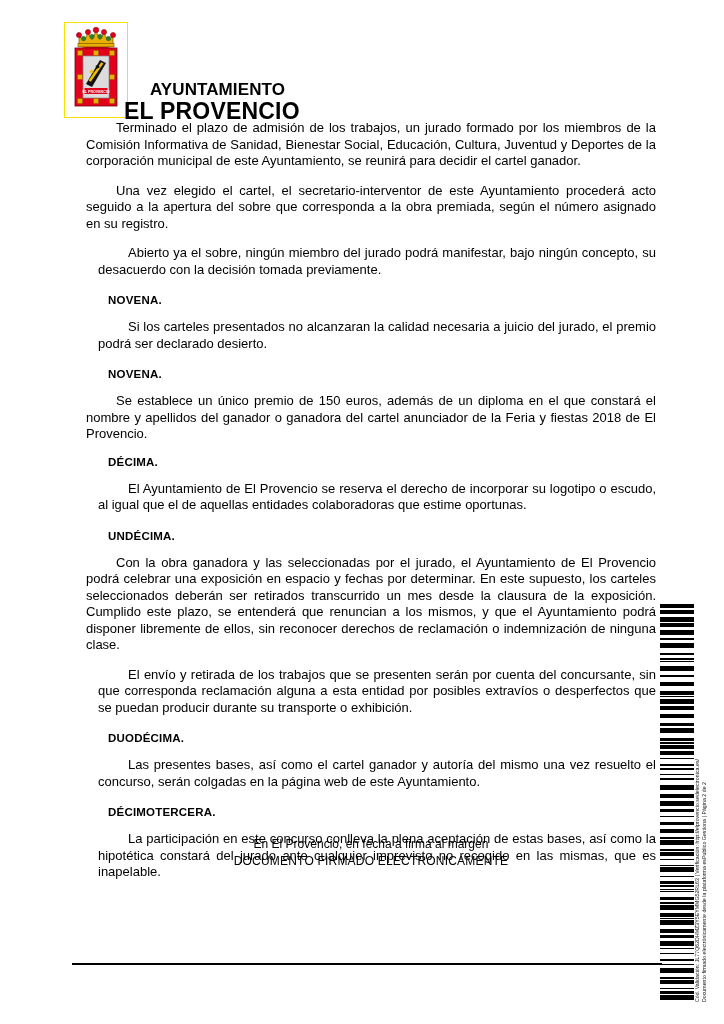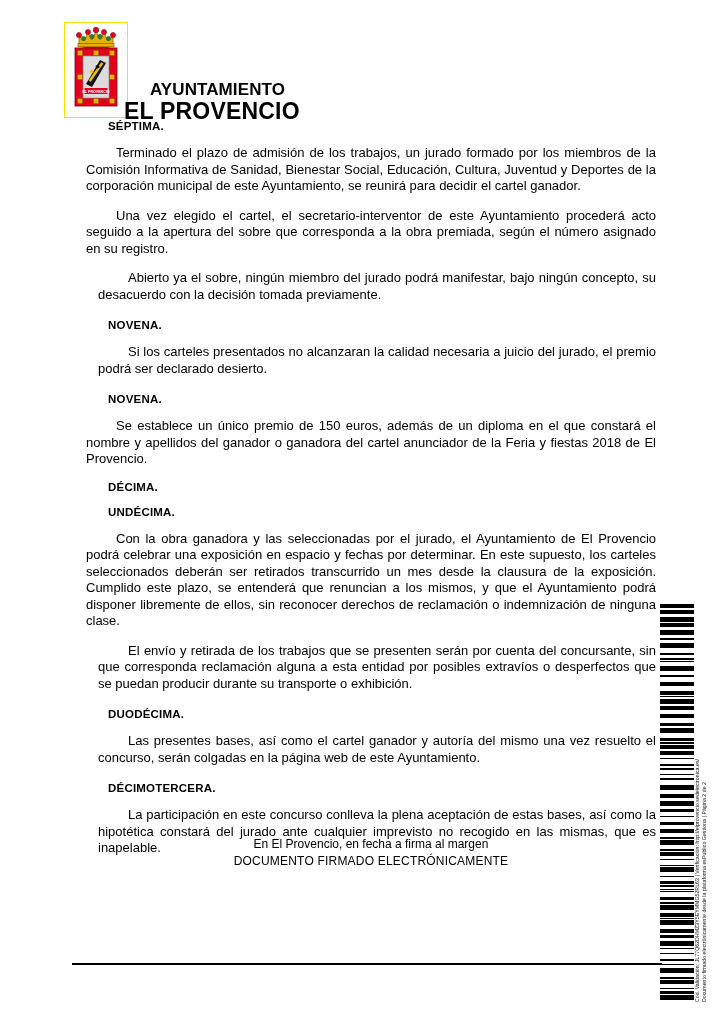--- a/index.html
+++ b/index.html
@@ -220,32 +220,32 @@
         <rect x="14.5" y="62" width="23" height="6" fill="#e2001a"></rect>
         <text x="26" y="66.6" font-family="Liberation Sans, sans-serif" font-size="3.6" fill="#ffffff" text-anchor="middle" font-weight="bold">EL PROVENCIO</text>
       </svg>
     </div>
     <div class="lh-line1">AYUNTAMIENTO</div>
     <div class="lh-line2">EL PROVENCIO</div>
   </div>
 
   <div class="doc-body">
 
-    <div class="clause-title">SÉPTIMA.</div>
     <p class="para">Terminado el plazo de admisión de los trabajos, un jurado formado por los miembros de la Comisión Informativa de Sanidad, Bienestar Social, Educación, Cultura, Juventud y Deportes de la corporación municipal de este Ayuntamiento, se reunirá para decidir el cartel ganador.</p>
     <p class="para">Una vez elegido el cartel, el secretario-interventor de este Ayuntamiento procederá acto seguido a la apertura del sobre que corresponda a la obra premiada, según el número asignado en su registro.</p>
     <p class="para last">Abierto ya el sobre, ningún miembro del jurado podrá manifestar, bajo ningún concepto, su desacuerdo con la decisión tomada previamente.</p>
 
     <div class="clause-title">NOVENA.</div>
     <p class="para last">Si los carteles presentados no alcanzaran la calidad necesaria a juicio del jurado, el premio podrá ser declarado desierto.</p>
 
     <div class="clause-title">NOVENA.</div>
     <p class="para">Se establece un único premio de 150 euros, además de un diploma en el que constará el nombre y apellidos del ganador o ganadora del cartel anunciador de la Feria y fiestas 2018 de El Provencio.</p>
 
     <div class="clause-title">DÉCIMA.</div>
+    <p class="para last">El Ayuntamiento de El Provencio se reserva el derecho de incorporar su logotipo o escudo, al igual que el de aquellas entidades colaboradoras que estime oportunas.</p>
 
     <div class="clause-title">UNDÉCIMA.</div>
     <p class="para">Con la obra ganadora y las seleccionadas por el jurado, el Ayuntamiento de El Provencio podrá celebrar una exposición en espacio y fechas por determinar. En este supuesto, los carteles seleccionados deberán ser retirados transcurrido un mes desde la clausura de la exposición. Cumplido este plazo, se entenderá que renuncian a los mismos, y que el Ayuntamiento podrá disponer libremente de ellos, sin reconocer derechos de reclamación o indemnización de ninguna clase.</p>
     <p class="para last">El envío y retirada de los trabajos que se presenten serán por cuenta del concursante, sin que corresponda reclamación alguna a esta entidad por posibles extravíos o desperfectos que se puedan producir durante su transporte o exhibición.</p>
 
     <div class="clause-title">DUODÉCIMA.</div>
     <p class="para last">Las presentes bases, así como el cartel ganador y autoría del mismo una vez resuelto el concurso, serán colgadas en la página web de este Ayuntamiento.</p>
 
     <div class="clause-title">DÉCIMOTERCERA.</div>
     <p class="para last">La participación en este concurso conlleva la plena aceptación de estas bases, así como la hipotética constará del jurado ante cualquier imprevisto no recogido en las mismas, que es inapelable.</p>

